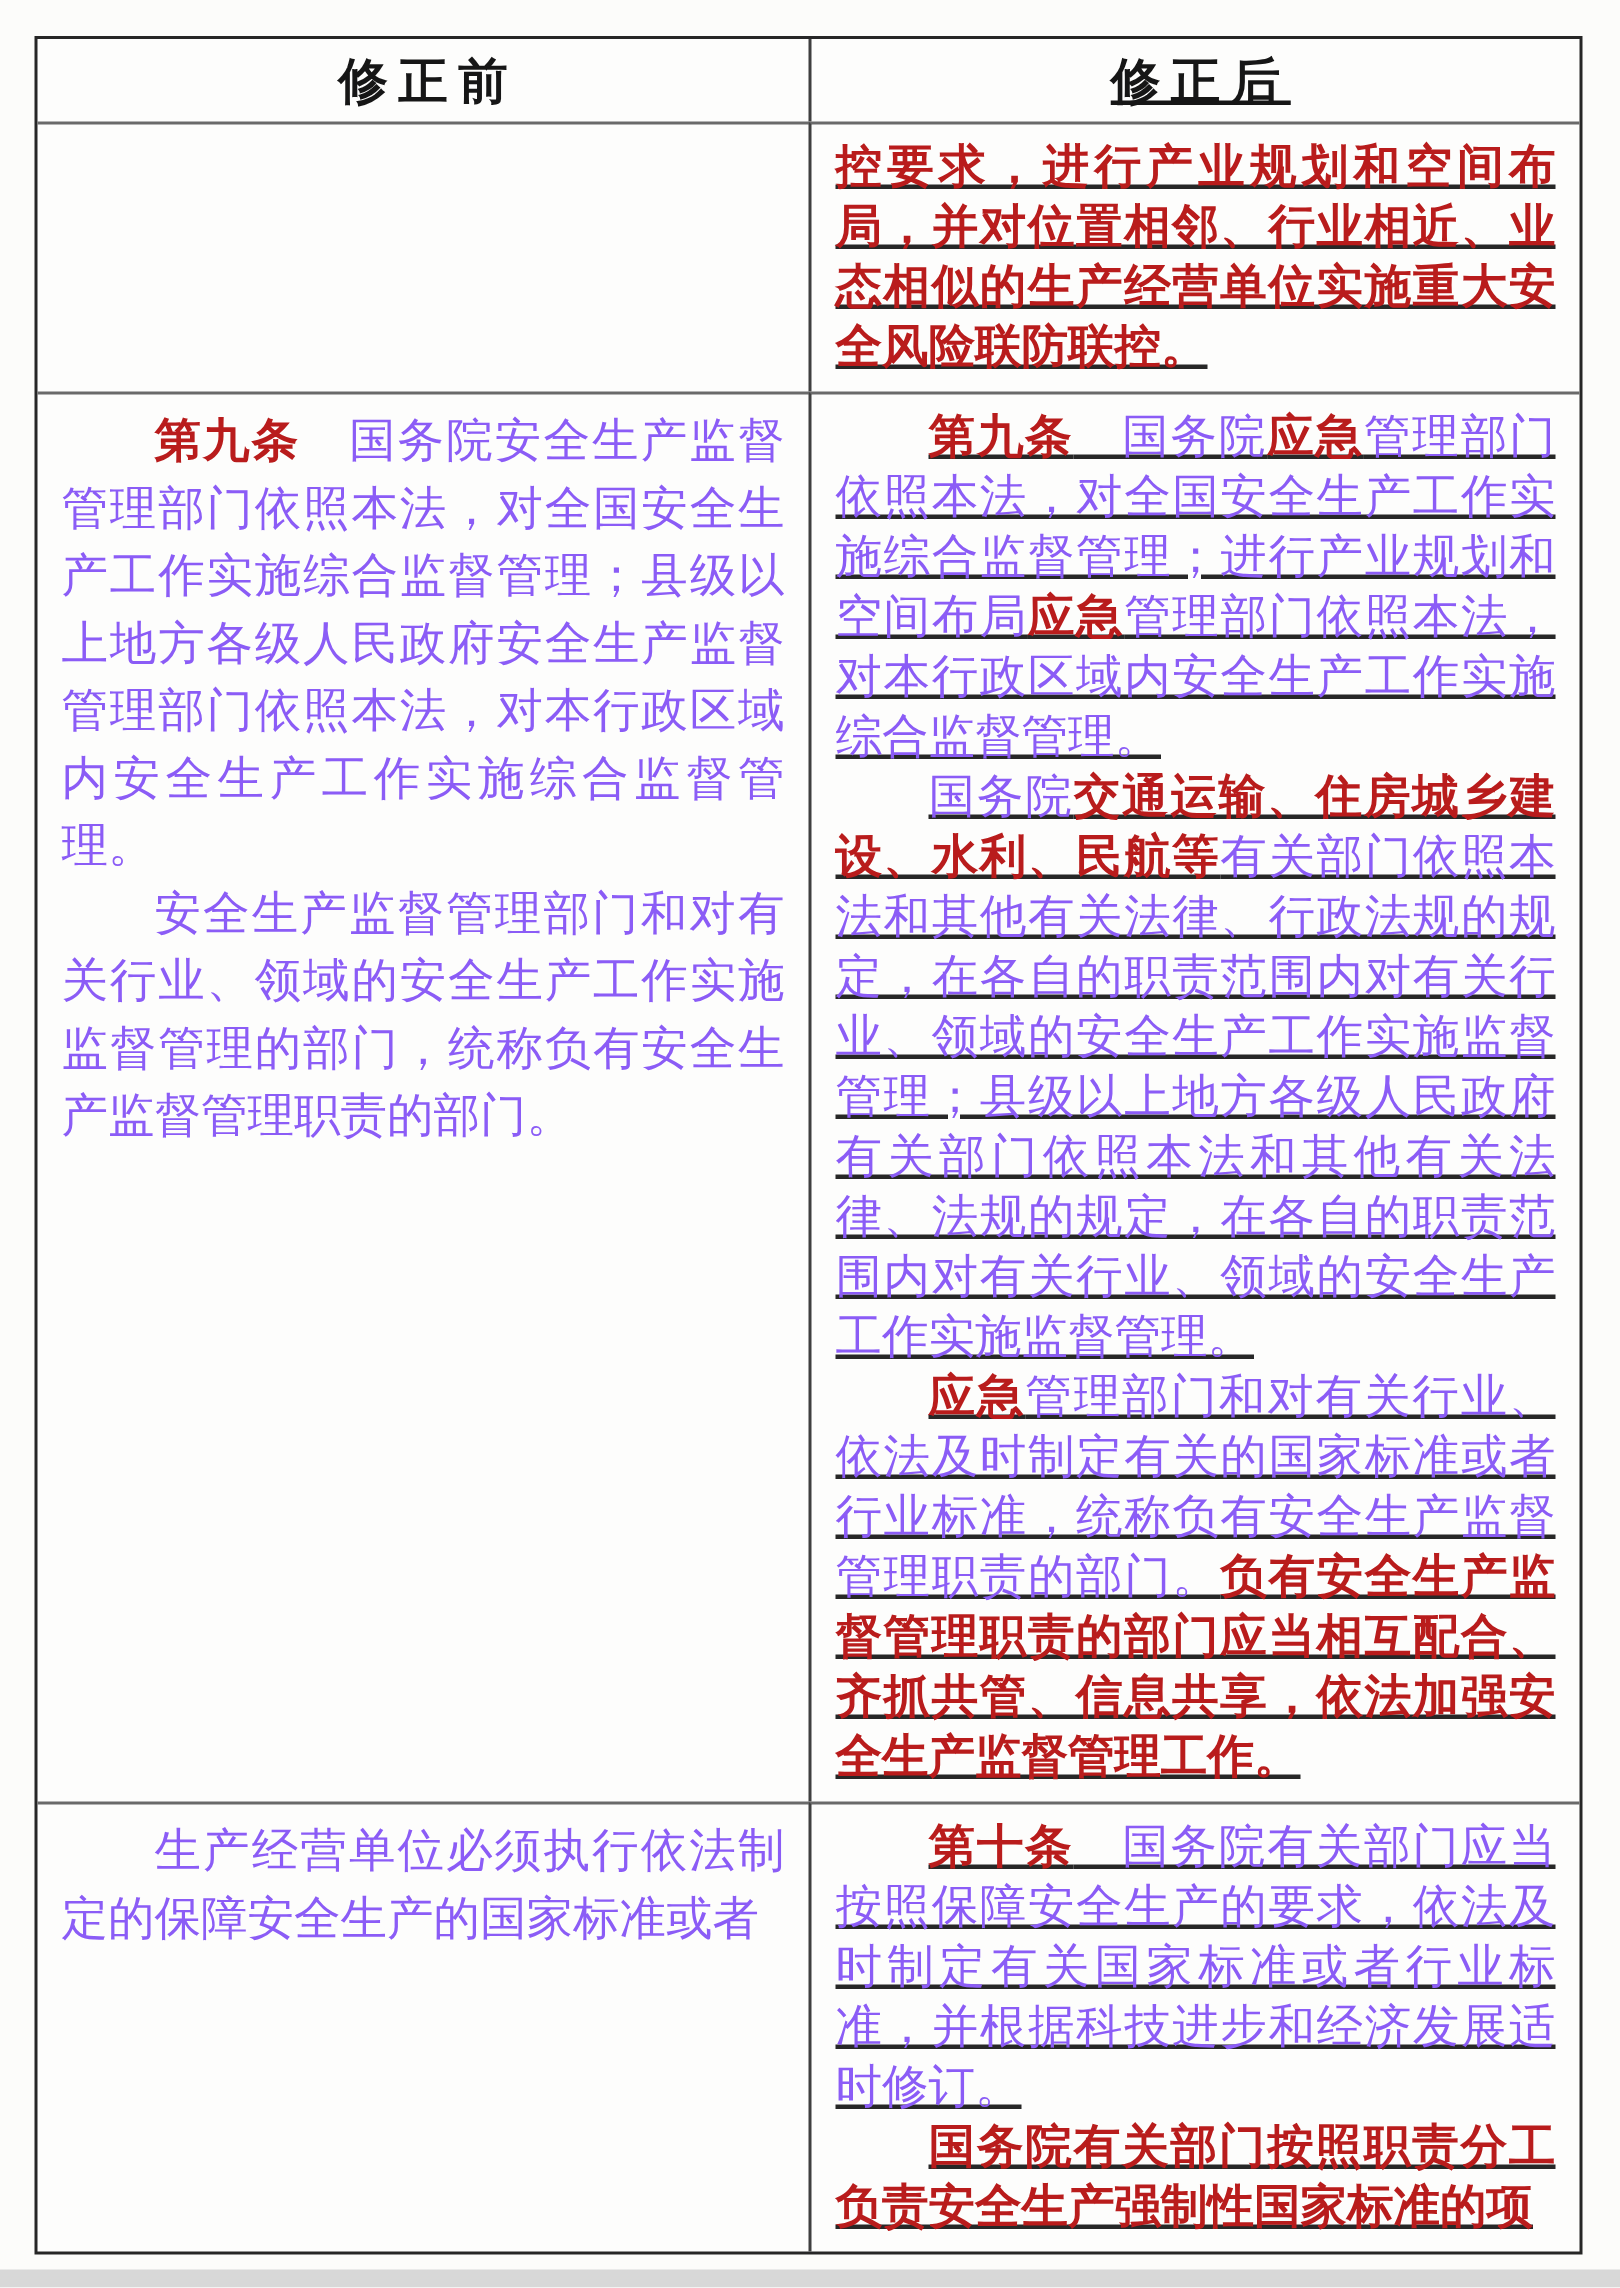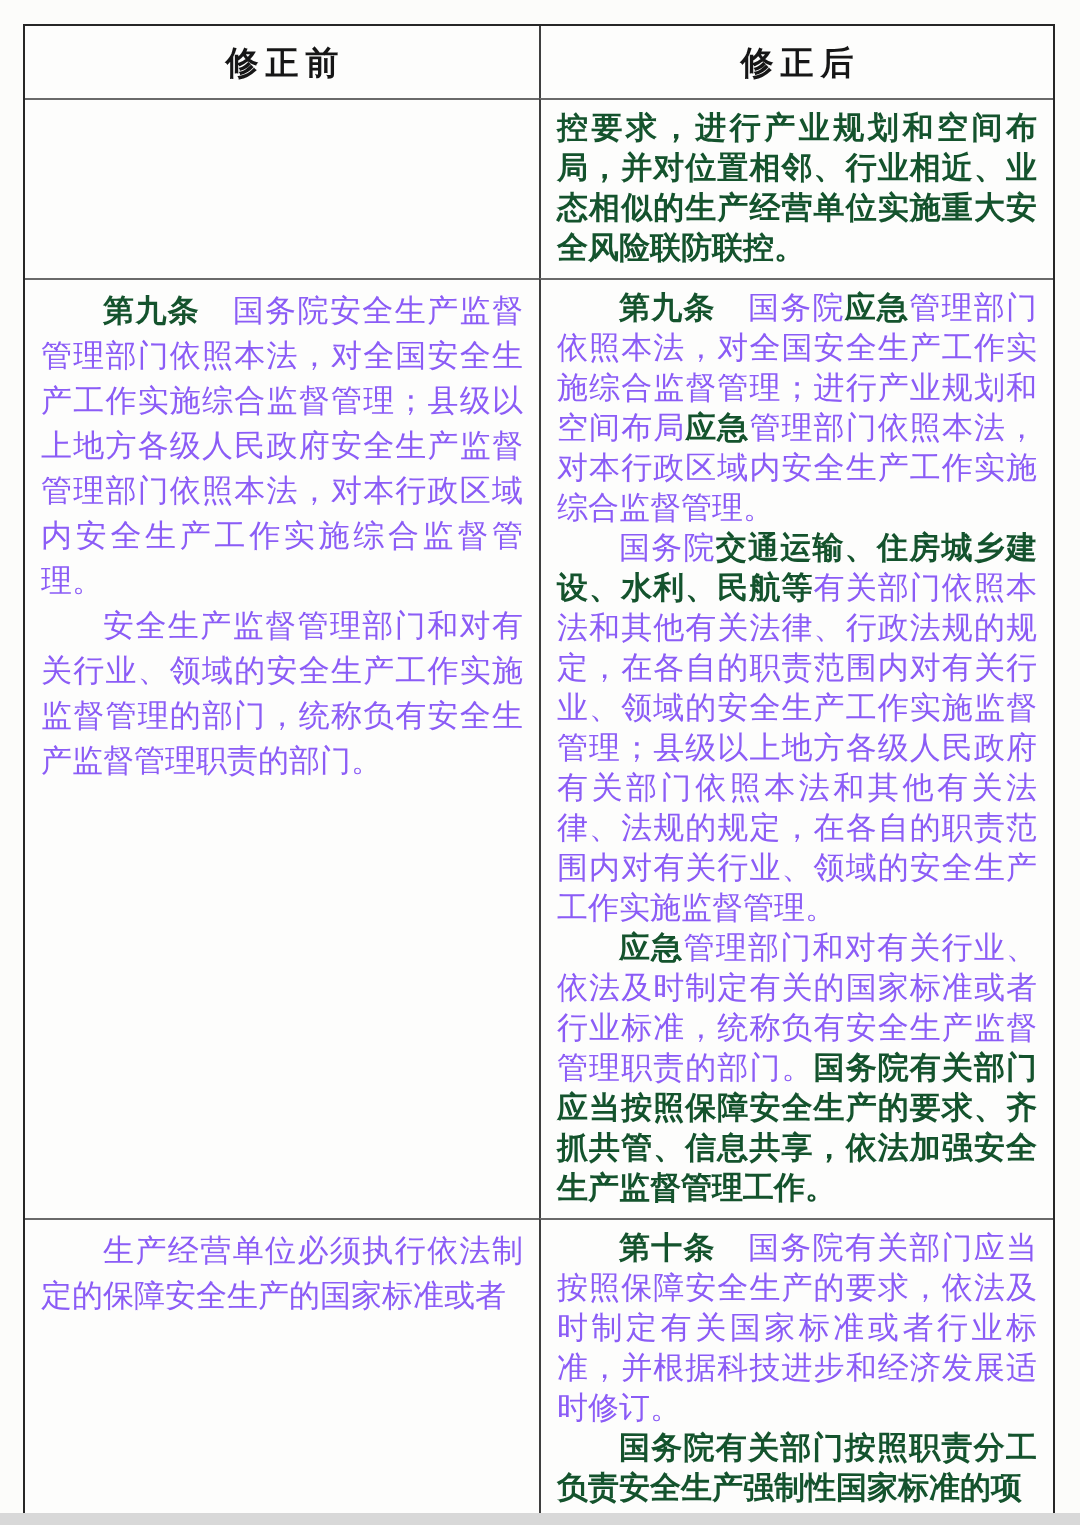--- a/index.html
+++ b/index.html
@@ -29,24 +29,25 @@
     color: #272727;
     padding: 8px 16px 10px 16px;
     line-height: 45px;
     text-align: justify;
     word-break: break-all;
     overflow-wrap: anywhere;
   }
   .cell.after {
     border-left: 2px solid var(--border-mid, #3f3f3f);
     line-height: 40px;
+    text-decoration: underline;
   }
   .cell.body { border-top: 2px solid var(--border-light, #6a6a6a); }
   .cell.header {
-    height: 72px;
+    height: 55px;
     padding: 0;
     display: flex;
     align-items: center;
     justify-content: center;
     font-family: "Liberation Sans", sans-serif;
     font-weight: 700;
     font-size: 33px;
     letter-spacing: 7px;
     text-indent: 7px;
     color: #161616;
@@ -55,21 +56,21 @@
   .para {
     margin: 0;
     text-align: justify;
     text-align-last: left;
   }
   .para.indent { text-indent: 2em; }
   .seg { color: #8b5cf6; }
   .seg.bold {
     font-family: "Liberation Sans", sans-serif;
     font-weight: 700;
-    color: #14532d;
+    color: #b91c1c;
   }
   .footer-strip {
     position: absolute;
     left: 0;
     bottom: 0;
     width: 100%;
     height: 12px;
     background: var(--strip-color, #d8d8d8);
   }
 </style>
@@ -81,21 +82,21 @@
     <div class="cell header before">修正前</div>
     <div class="cell header after">修正后</div>
     <div class="rows"><div class="cell body before"></div><div class="cell body after">
           <p class="para"><span class="seg bold">控要求，进行产业规划和空间布局，并对位置相邻、行业相近、业态相似的生产经营单位实施重大安全风险联防联控。</span></p>
         </div><div class="cell body before">
           <p class="para indent"><span class="seg bold">第九条</span><span class="seg">　国务院安全生产监督管理部门依照本法，对全国安全生产工作实施综合监督管理；县级以上地方各级人民政府安全生产监督管理部门依照本法，对本行政区域内安全生产工作实施综合监督管理。</span></p>
           <p class="para indent"><span class="seg">安全生产监督管理部门和对有关行业、领域的安全生产工作实施监督管理的部门，统称负有安全生产监督管理职责的部门。</span></p>
         </div><div class="cell body after">
           <p class="para indent"><span class="seg bold">第九条</span><span class="seg">　国务院</span><span class="seg bold">应急</span><span class="seg">管理部门依照本法，对全国安全生产工作实施综合监督管理；进行产业规划和空间布局</span><span class="seg bold">应急</span><span class="seg">管理部门依照本法，对本行政区域内安全生产工作实施综合监督管理。</span></p>
           <p class="para indent"><span class="seg">国务院</span><span class="seg bold">交通运输、住房城乡建设、水利、民航等</span><span class="seg">有关部门依照本法和其他有关法律、行政法规的规定，在各自的职责范围内对有关行业、领域的安全生产工作实施监督管理；县级以上地方各级人民政府有关部门依照本法和其他有关法律、法规的规定，在各自的职责范围内对有关行业、领域的安全生产工作实施监督管理。</span></p>
-          <p class="para indent"><span class="seg bold">应急</span><span class="seg">管理部门和对有关行业、依法及时制定有关的国家标准或者行业标准，统称负有安全生产监督管理职责的部门。</span><span class="seg bold">国务院有关部门应当按照保障安全生产的要求、齐抓共管、信息共享，依法加强安全生产监督管理工作。</span></p>
+          <p class="para indent"><span class="seg bold">应急</span><span class="seg">管理部门和对有关行业、依法及时制定有关的国家标准或者行业标准，统称负有安全生产监督管理职责的部门。</span><span class="seg bold">负有安全生产监督管理职责的部门应当相互配合、齐抓共管、信息共享，依法加强安全生产监督管理工作。</span></p>
         </div><div class="cell body before">
           <p class="para indent"><span class="seg">生产经营单位必须执行依法制定的保障安全生产的国家标准或者</span></p>
         </div><div class="cell body after">
           <p class="para indent"><span class="seg bold">第十条</span><span class="seg">　国务院有关部门应当按照保障安全生产的要求，依法及时制定有关国家标准或者行业标准，并根据科技进步和经济发展适时修订。</span></p>
           <p class="para indent"><span class="seg bold">国务院有关部门按照职责分工负责安全生产强制性国家标准的项</span></p>
         </div></div>
   </div>
   <div class="footer-strip"></div>
 </div>
 

